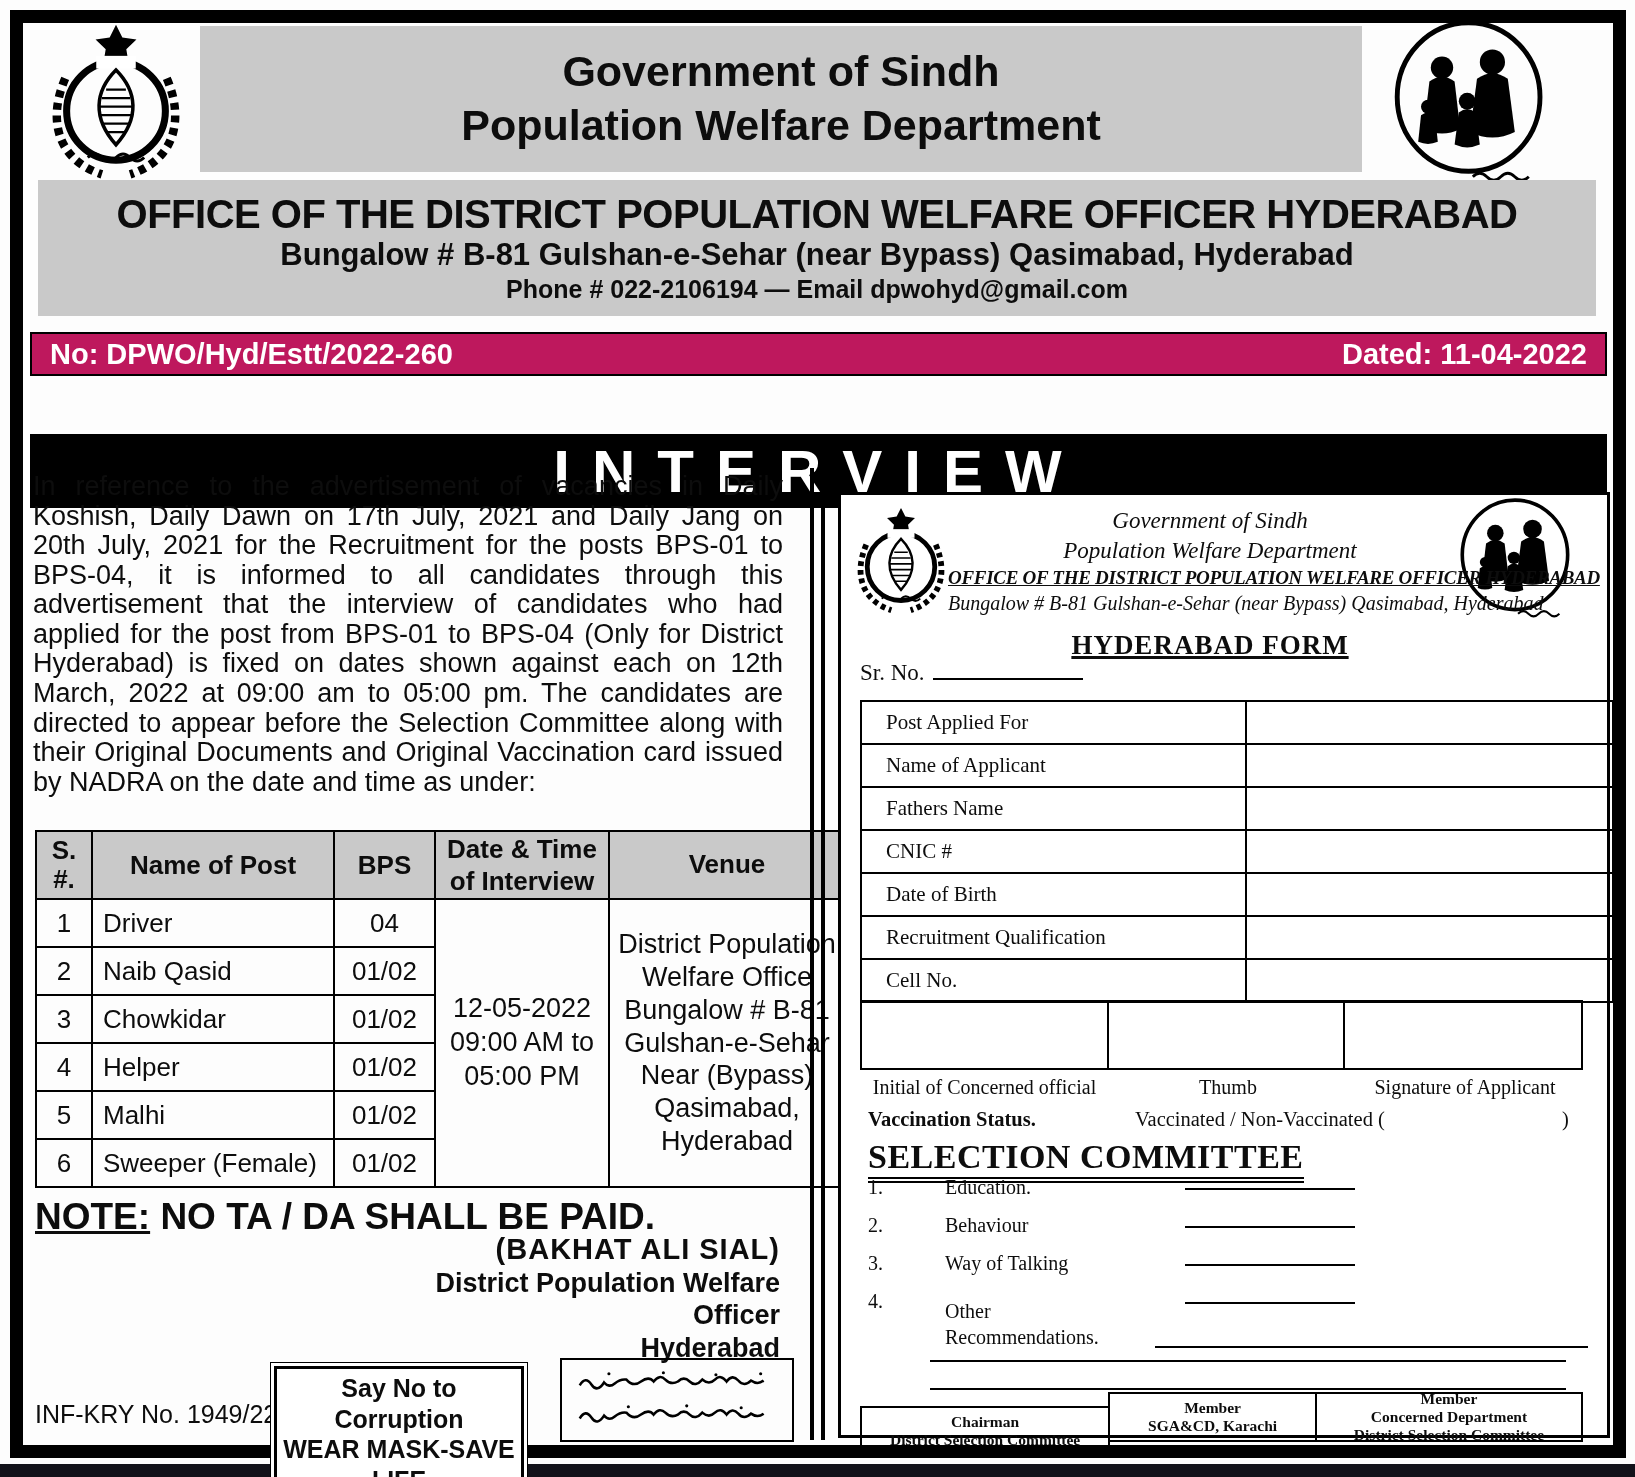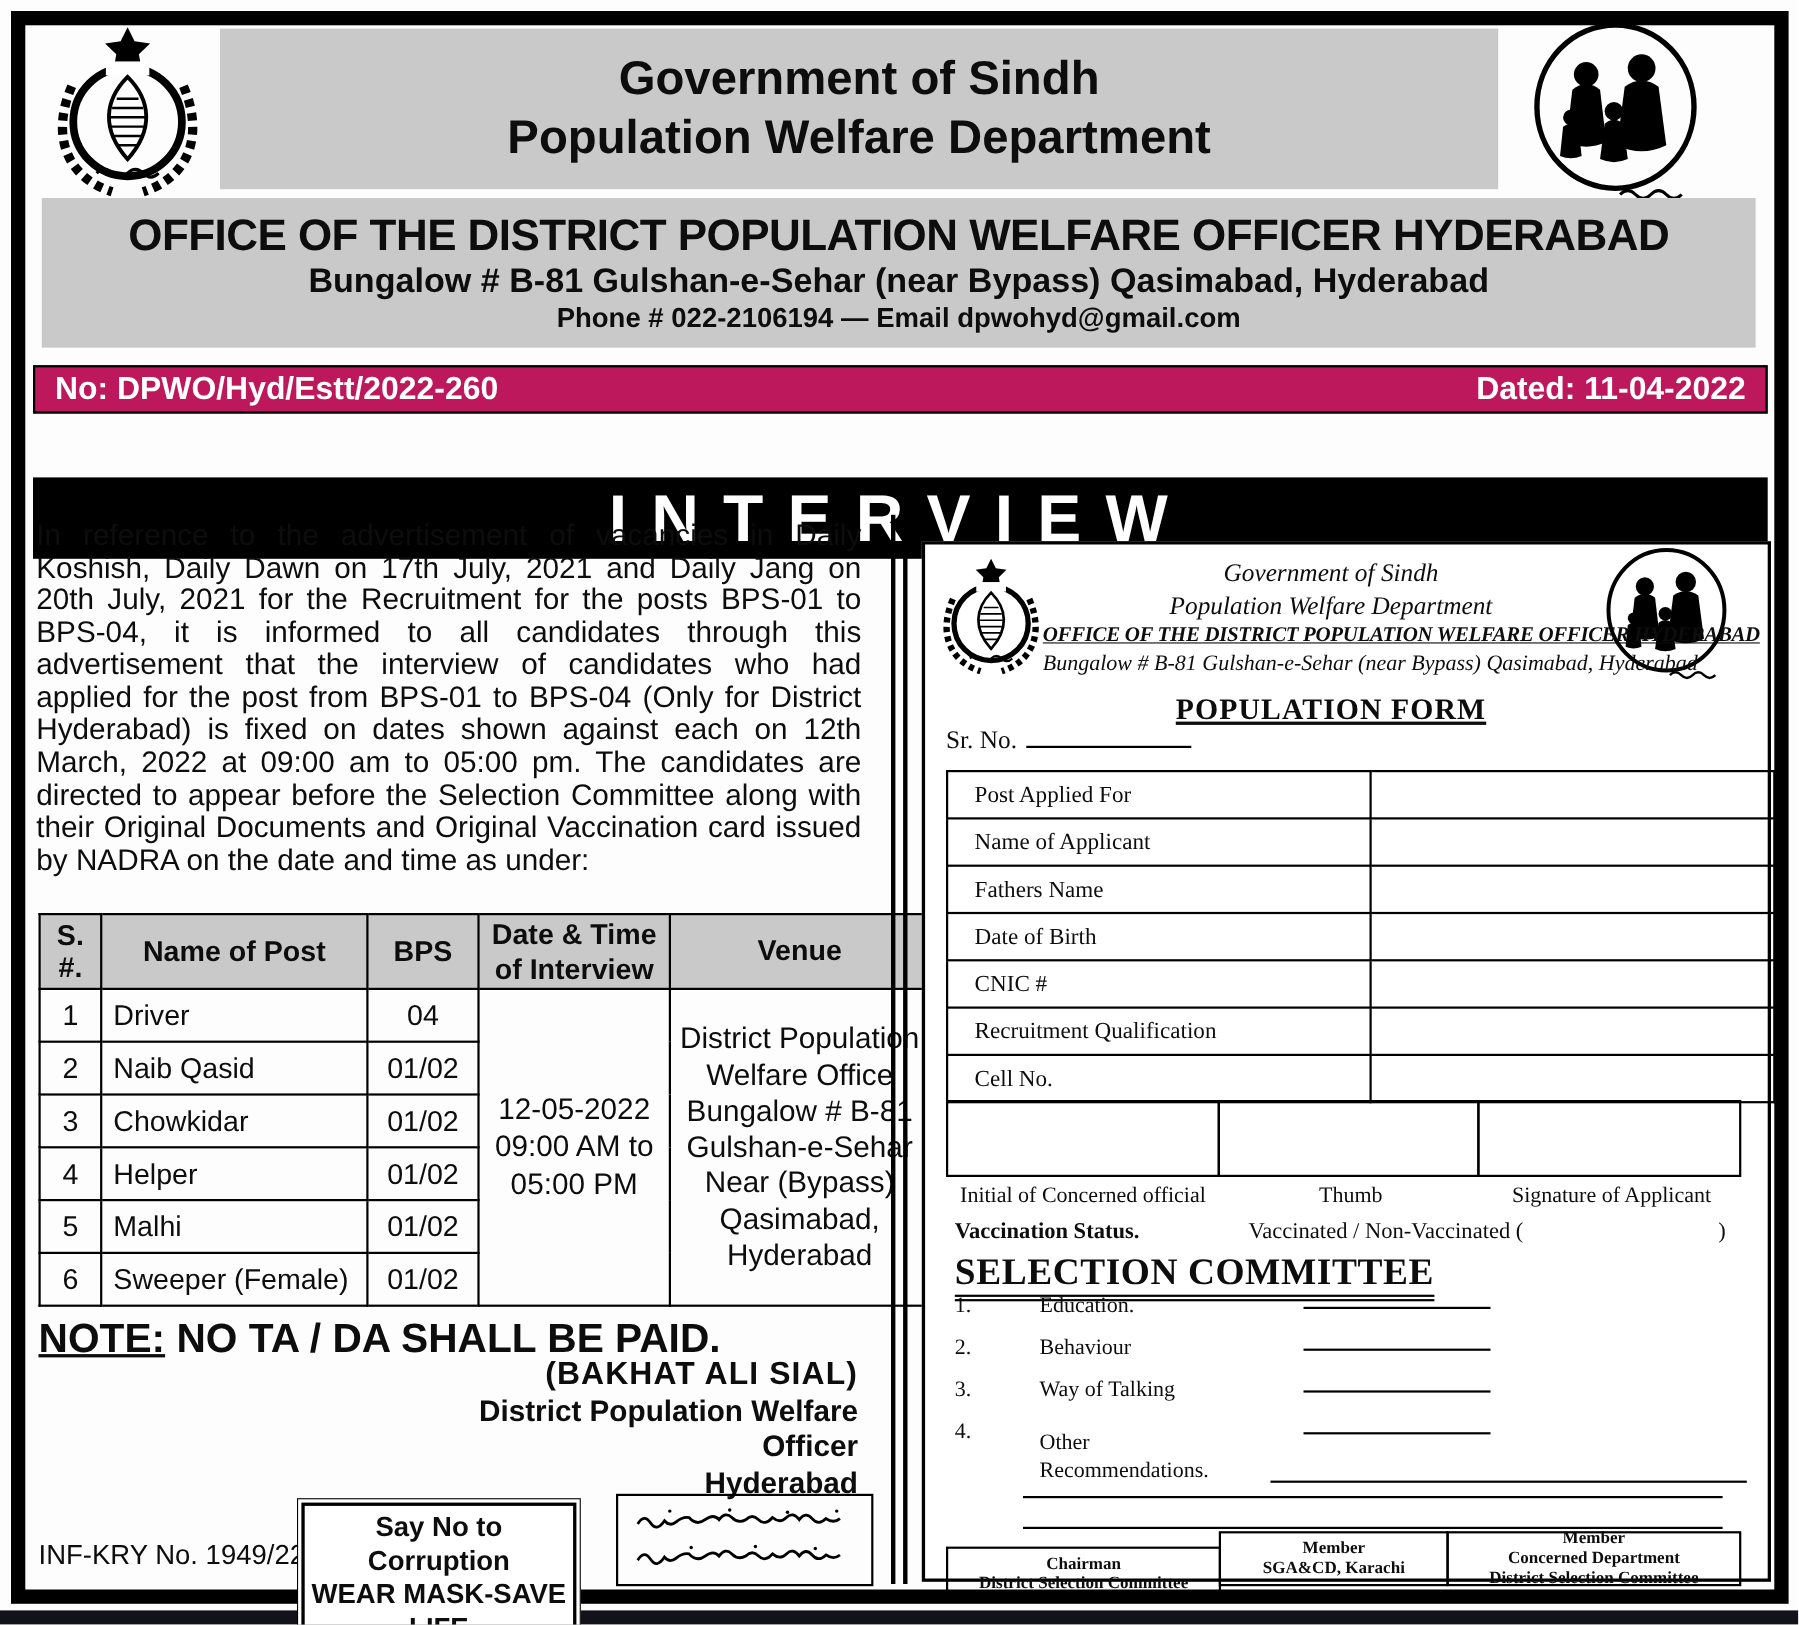--- a/index.html
+++ b/index.html
@@ -259,21 +259,21 @@
     </svg>
 
   <div class="abs form-hdr form-serif">
     <div class="f1">Government of Sindh</div>
     <div class="f2">Population Welfare Department</div>
     <div class="f3">OFFICE OF THE DISTRICT POPULATION WELFARE OFFICER HYDERABAD</div>
     <div class="f4">Bungalow # B-81 Gulshan-e-Sehar (near Bypass) Qasimabad, Hyderabad</div>
   </div>
 
   <div class="abs assess-title form-serif">
-    <span>POPULATION FORM</span>
+    <span>HYDERABAD FORM</span>
   </div>
 
   <div class="abs srno form-serif">
     <span>Sr. No.</span><span class="fill"></span>
   </div>
 
   <table class="abs ftable form-serif">
     <tbody>
         <tr>
           <td class="lbl">Post Applied For</td>
@@ -281,25 +281,25 @@
         </tr>
     <tr>
           <td class="lbl">Name of Applicant</td>
           <td class="val"></td>
         </tr>
     <tr>
           <td class="lbl">Fathers Name</td>
           <td class="val"></td>
         </tr>
     <tr>
+          <td class="lbl">CNIC #</td>
+          <td class="val"></td>
+        </tr>
+    <tr>
           <td class="lbl">Date of Birth</td>
-          <td class="val"></td>
-        </tr>
-    <tr>
-          <td class="lbl">CNIC #</td>
           <td class="val"></td>
         </tr>
     <tr>
           <td class="lbl">Recruitment Qualification</td>
           <td class="val"></td>
         </tr>
     <tr>
           <td class="lbl">Cell No.</td>
           <td class="val"></td>
         </tr>

